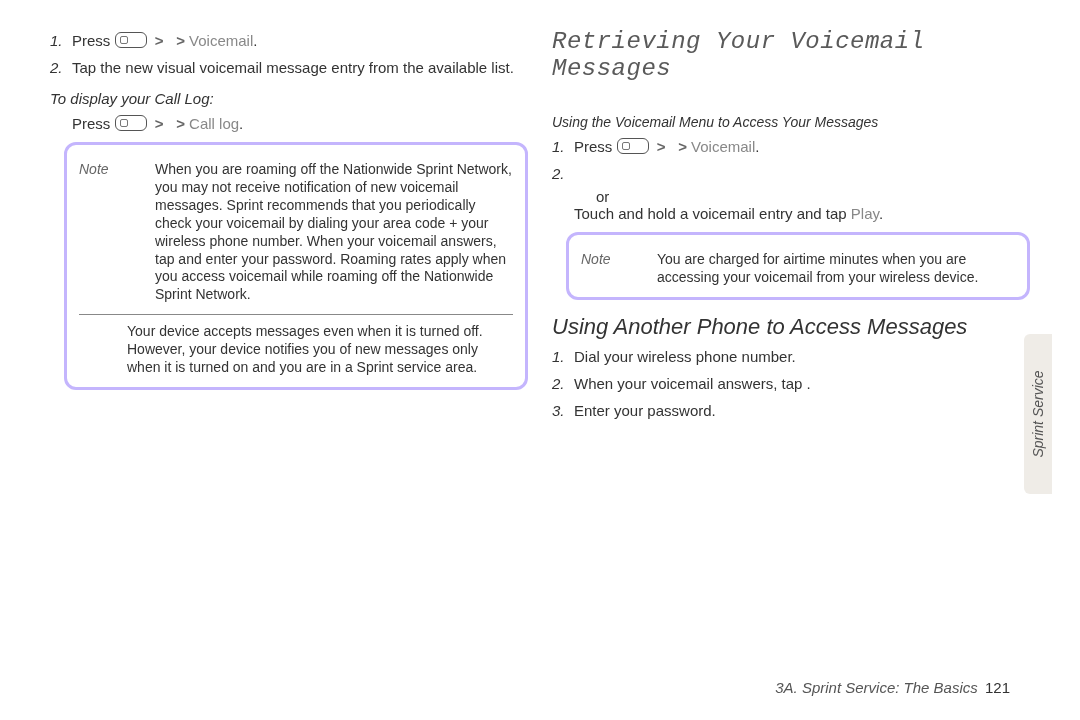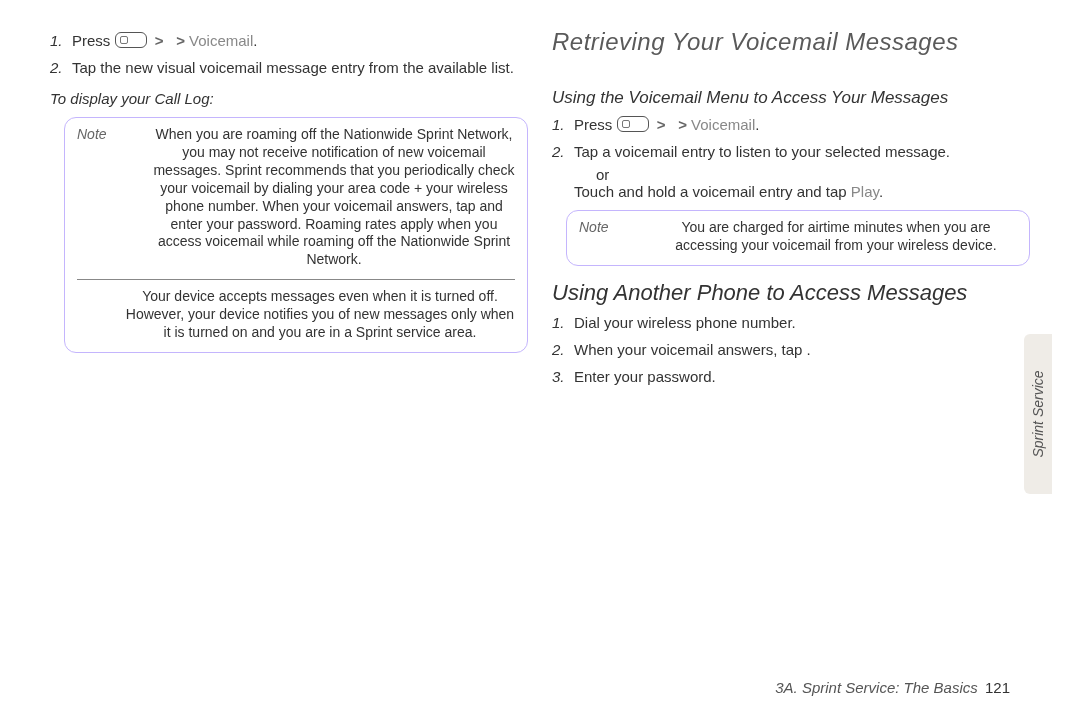--- a/index.html
+++ b/index.html
@@ -29,37 +29,37 @@
   .ol-body { flex: 1; }
   .indent { margin-left: 22px; }
   .subheading {
     font-style: italic;
     color: #333;
     font-size: 15px;
     margin: 14px 0 8px 0;
   }
   .section-title {
     font-style: italic;
-    font-family: Liberation Sans, sans-serif;
+    font-family: Liberation Mono, monospace;
     color: #5a5a5a;
     font-size: 24px;
     margin: 0 0 12px 0;
     letter-spacing: 0.5px;
   }
   .plain { margin: 4px 0 10px 22px; }
   .note-box {
-    border: 1px solid #c4b5fd;
+    border: 3px solid #c4b5fd;
     border-radius: 12px;
-    padding: 8px 12px 10px 12px;
+    padding: 16px 12px 10px 12px;
     margin: 10px 0 10px 14px;
     font-size: 14px;
     line-height: 1.28;
   }
   .note-box .nlabel { font-style: italic; color: #666; float: left; width: 44px; }
-  .note-box .npara { margin: 0 0 0 76px; text-align: center; }
+  .note-box .npara { margin: 0 0 0 76px; }
   .note-sep {
     border: none;
     border-top: 1px solid #888;
     margin: 10px 0 8px 0;
   }
   .home-key {
     display: inline-block;
     width: 30px; height: 14px;
     border: 1.5px solid #555;
     border-radius: 6px;
@@ -121,52 +121,58 @@
       </span>
     </div>
 
     <div class="ol-item">
       <span class="ol-num">2.</span>
       <span class="ol-body">Tap the new visual voicemail message entry from the available list.</span>
     </div>
 
     <div class="subheading">To display your Call Log:</div>
 
+    <div class="plain">
+      <span>Press</span>
+      <span class="home-key"></span>
+      &nbsp;<span class="chev">&gt;</span>&nbsp;&nbsp;&nbsp;<span class="chev">&gt;</span>
+      <span class="labelword">Call log</span>.
+    </div>
 
     <div class="note-box">
       <span class="nlabel">Note</span>
       <p class="npara">
         <span>When you are roaming off the Nationwide Sprint Network, you may not receive notification of new voicemail messages. Sprint</span>
         <span>recommends that you periodically check your voicemail by dialing your area code + your wireless phone number. When your voicemail answers, tap </span><span class="star"></span><span> and enter your password. Roaming rates apply when you access voicemail while roaming off the Nationwide Sprint Network.</span>
       </p>
       <hr class="note-sep">
       <p class="npara" style="margin-left:48px">Your device accepts messages even when it is turned off. However, your device notifies you of new messages only when it is turned on and you are in a Sprint service area.</p>
     </div>
   </div>
 
   <div class="col">
     <div class="section-title">Retrieving Your Voicemail Messages</div>
 
 
-    <div class="subheading" style="font-size:17px; margin-top:32px">Using the Voicemail Menu to Access Your Messages</div>
+    <div class="subheading" style="font-size:14px; margin-top:32px">Using the Voicemail Menu to Access Your Messages</div>
 
     <div class="ol-item">
       <span class="ol-num">1.</span>
       <span class="ol-body">
         <span>Press</span>
         <span class="home-key"></span>
         &nbsp;<span class="chev">&gt;</span>&nbsp;&nbsp;&nbsp;<span class="chev">&gt;</span>
         <span class="labelword">Voicemail</span>.
       </span>
     </div>
 
     <div class="ol-item">
       <span class="ol-num">2.</span>
       <span class="ol-body">
-        <span>Tap a voicemail entry to listen to your selected message.</span><br>
+        <br>
         <span class="indent" style="display:inline-block; margin-top:6px">or</span><br>
         <span>Touch and hold a voicemail entry and tap</span>
         <span class="labelword">Play</span>.
       </span>
     </div>
 
     <div class="note-box">
       <span class="nlabel">Note</span>
       <p class="npara">You are charged for airtime minutes when you are accessing your voicemail from your wireless device.</p>
     </div>

